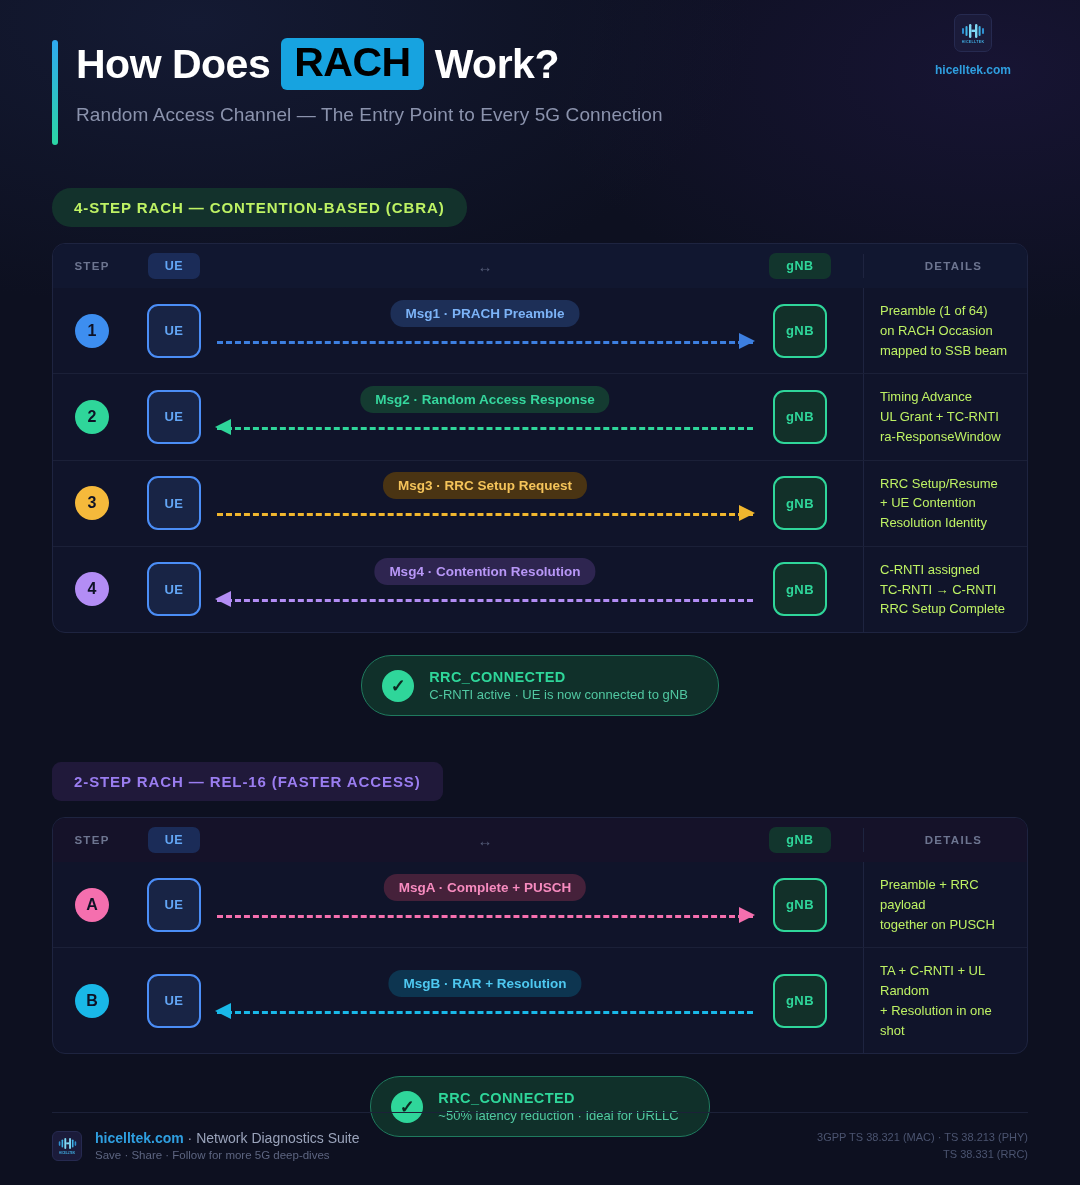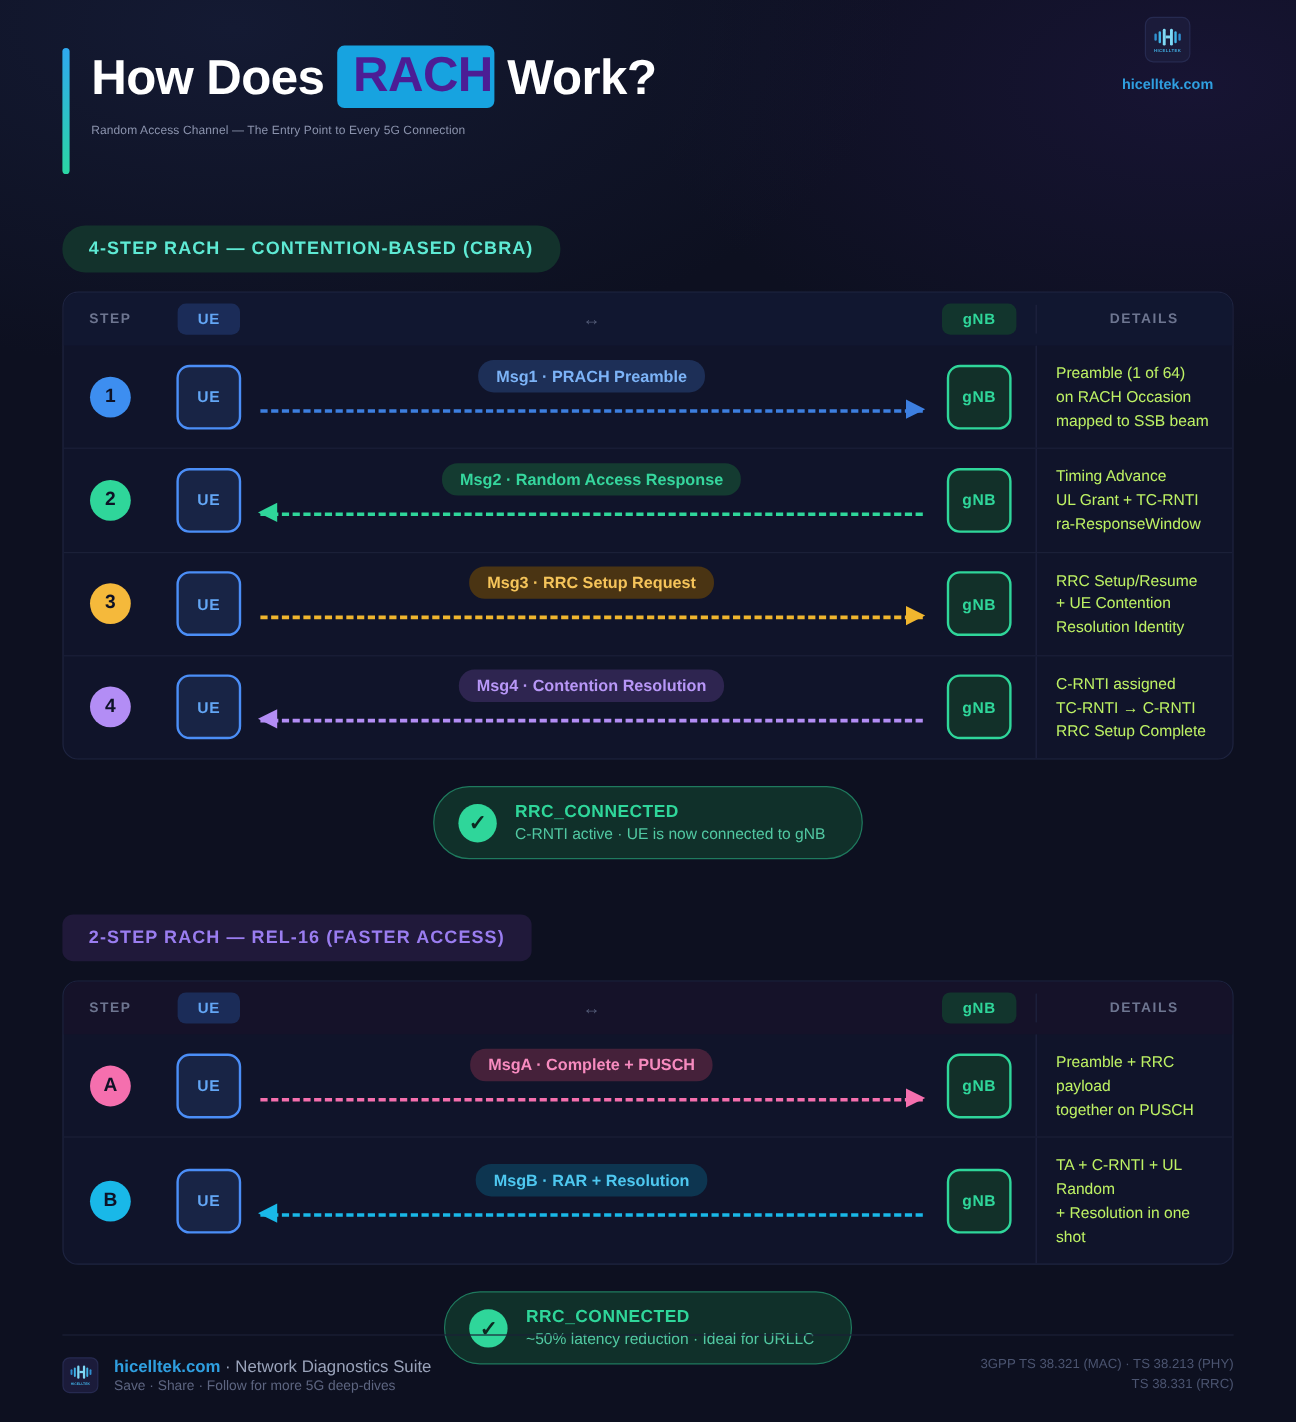--- a/index.html
+++ b/index.html
@@ -50,28 +50,28 @@
     color: #ffffff;
     letter-spacing: -0.5px;
     line-height: 1.05;
     display: flex;
     align-items: center;
     gap: 11px;
     white-space: nowrap;
   }
   .title-hl {
     background: #17a3e0;
-    color: #4c1d95;
-    padding: 3px 1px 6px 13px;
+    color: #000000;
+    padding: 3px 13px 6px 13px;
     border-radius: 6px;
     display: inline-block;
   }
   .subtitle {
     margin-top: 14px;
-    font-size: 10px;
+    font-size: 19px;
     color: #8b93ad;
     letter-spacing: 0.1px;
   }
 
   .brand {
     position: absolute;
     right: 0; top: 14px;
     text-align: center;
     width: 110px;
   }
@@ -98,21 +98,21 @@
 
   
   .section-pill {
     display: inline-block;
     padding: 11px 22px;
     border-radius: 9px;
     font-size: 15px;
     font-weight: bold;
     letter-spacing: 0.9px;
   }
-  .pill-green { background: #13322c; color: #5eead4; border-radius: 19px; }
+  .pill-green { background: #13322c; color: #bef264; border-radius: 19px; }
   .pill-purple { background: #20193a; color: #9a7df0; }
 
   .sec-gap-1 { margin-top: 28px; }
   .sec-gap-2 { margin-top: 46px; }
 
   
   .rach-table {
     margin-top: 16px;
     border-radius: 13px;
     overflow: hidden;
@@ -133,21 +133,21 @@
     align-items: center;
   }
   .table-purple .head-row { background: #151229; }
 
   
   .c-step  { width: 78px;  display:flex; align-items:center; justify-content:center; flex-shrink:0; }
   .c-ue    { width: 86px;  display:flex; align-items:center; justify-content:center; flex-shrink:0; }
   .c-flow  { flex: 1 1 auto; position: relative; display:flex; align-items:center; min-width:0; }
   .c-gnb   { width: 94px;  display:flex; align-items:center; justify-content:center; flex-shrink:0; }
   .c-det   { width: 164px; flex-shrink:0; padding: 13px 0 13px 16px;
-             border-left: 1px solid #1e2440; display:flex; flex-direction:column; justify-content:center; }
+             border-left: 1px solid #1e2440; display:flex; flex-direction:column; justify-content:center;margin-left:16px; }
 
   .head-row .c-det { border-left: 1px solid #1e2440; padding: 6px 0 6px 16px;
                      justify-content:center; align-items:center; }
 
   .th {
     font-size: 11.5px; font-weight: bold; letter-spacing: 1.3px; color: #6d7590;
   }
   .th-det { text-align:center; width:100%; }
 
   .badge-ue-head {

